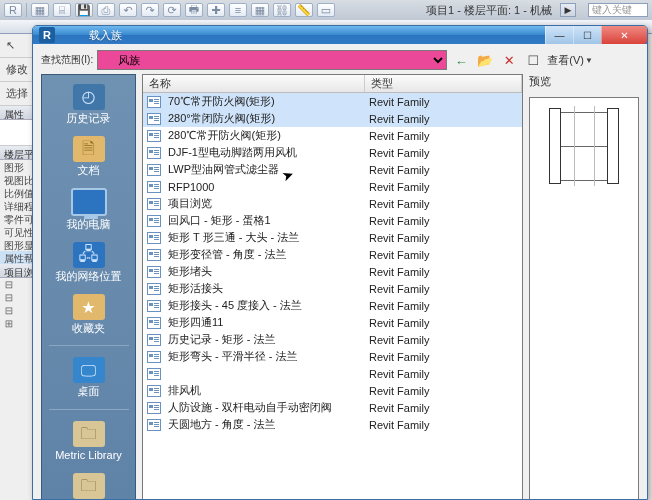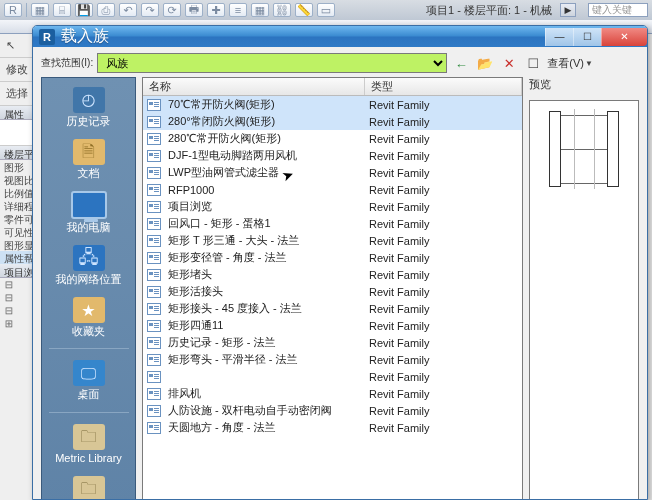--- a/index.html
+++ b/index.html
@@ -17,31 +17,31 @@
 
 .leftcol { position: absolute; left: 0; top: 34px; bottom: 0; width: 50px; background: #efefef; border-right: 1px solid #999; }
 .leftcol .tool { height: 24px; border-bottom: 1px solid #ccc; display: flex; align-items: center; padding-left: 6px; font-size: 11px; color: #444; }
 .leftcol .secthdr { background: linear-gradient(#e8ecf2,#d0d6df); font-size: 10px; color: #333; padding: 2px 4px; border-bottom: 1px solid #aab; height: 14px; overflow: hidden; }
 .leftcol .sub { font-size: 10px; color: #444; padding: 1px 4px; height: 13px; overflow: hidden; }
 .leftcol .treeico { width: 10px; display: inline-block; text-align: center; color: #666; }
 
 .dialog { position: absolute; left: 32px; top: 25px; width: 616px; height: 475px; border: 1px solid #3a6ea5; background: #f0f0f0; box-shadow: 2px 2px 6px rgba(0,0,0,.3); display: flex; flex-direction: column; border-radius: 5px 5px 0 0; overflow: hidden; }
 .tbar { height: 24px; background: linear-gradient(#6fb8ef,#3a8ad0 48%,#2c74c0 52%,#2f7ac6); display: flex; align-items: center; padding: 0 0 0 6px; gap: 6px; }
 .tbar .ico { width: 16px; height: 16px; display: flex; align-items: center; justify-content: center; color: #fff; font-weight: bold; font-size: 11px; background: #1b5fa0; border-radius: 2px; }
-.tbar .ttl { color: #fff; font-size: 16px; text-shadow: 0 1px 1px rgba(0,0,0,.3); }
+.tbar .ttl { color: #fff; font-size: 11px; text-shadow: 0 1px 1px rgba(0,0,0,.3); margin-left: 28px; }
 .tbar .wbtns { margin-left: auto; display: flex; height: 18px; }
 .tbar .wbtn { width: 28px; height: 18px; display: flex; align-items: center; justify-content: center; color: #333; font-size: 10px; border-left: 1px solid rgba(255,255,255,.4); }
 .tbar .wbtn.min, .tbar .wbtn.max { background: linear-gradient(#cfe4f8,#a0c5e8); }
 .tbar .wbtn.close { background: linear-gradient(#f08a84,#d9433a); color: #fff; width: 46px; border-radius: 0 0 4px 0; }
 
 .dlgbody { flex: 1; display: flex; flex-direction: column; padding: 6px 8px 8px 8px; gap: 4px; }
 
 .lookrow { display: flex; align-items: center; gap: 4px; }
 .lookrow .lbl { font-size: 10px; color: #333; }
-.lookrow select { flex: 0 0 auto; width: 350px; height: 20px; font-size: 11px; border: 1px solid #7a7a7a; background: #bef264; padding-left: 4px; }
+.lookrow select { flex: 0 0 auto; width: 350px; height: 20px; font-size: 11px; border: 1px solid #7a7a7a; background: #ec4899; padding-left: 16px; }
 .lookrow .act { width: 20px; height: 20px; display: flex; align-items: center; justify-content: center; font-size: 13px; cursor: pointer; border-radius: 2px; }
 .lookrow .viewtxt { font-size: 11px; color: #333; text-align: right; }
 .lookrow .dd { font-size: 8px; color: #444; margin-left: -3px; }
 
 .midrow { flex: 1; display: flex; gap: 6px; min-height: 0; }
 
 .places { width: 95px; background: linear-gradient(#6f91b2,#5f83a7); border: 1px solid #3a5a7c; display: flex; flex-direction: column; align-items: center; padding-top: 6px; gap: 6px; overflow: hidden; }
 .place { width: 80px; display: flex; flex-direction: column; align-items: center; gap: 2px; color: #fff; font-size: 11px; text-align: center; cursor: pointer; padding: 3px 0; border-radius: 3px; line-height: 1.1; }
 .place .pi { width: 32px; height: 26px; border-radius: 3px; display: flex; align-items: center; justify-content: center; font-size: 16px; }
 .places hr { width: 80px; border: none; border-top: 1px solid #89a6c2; margin: 2px 0; }

